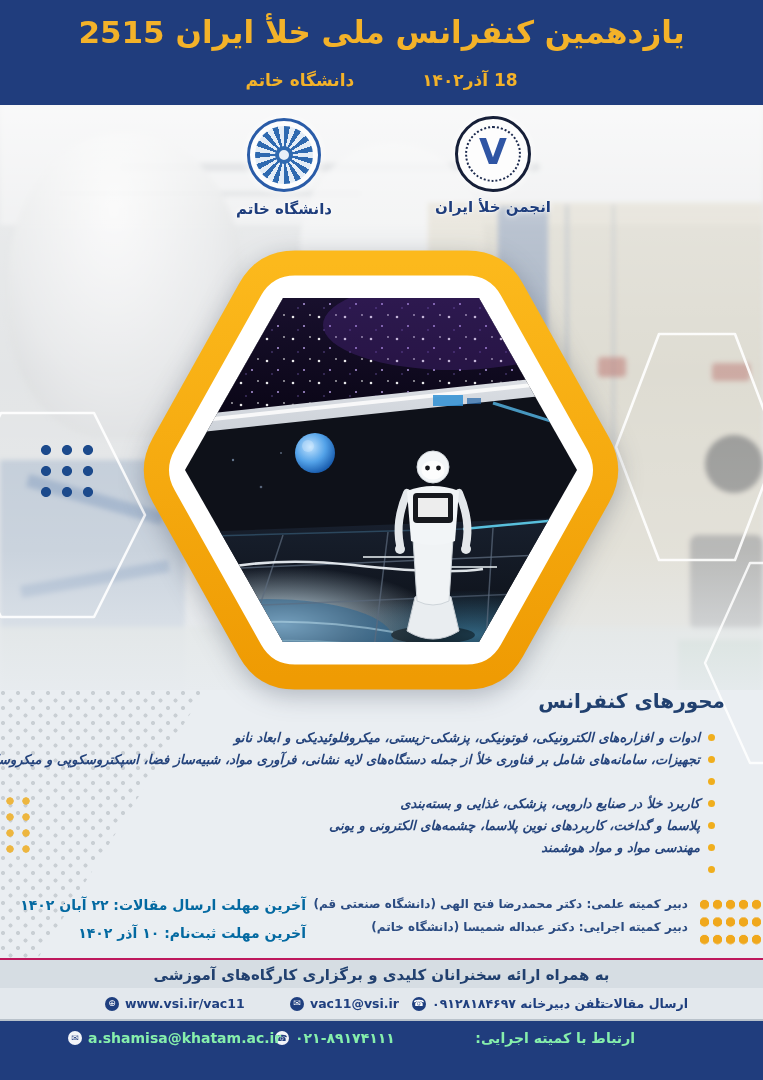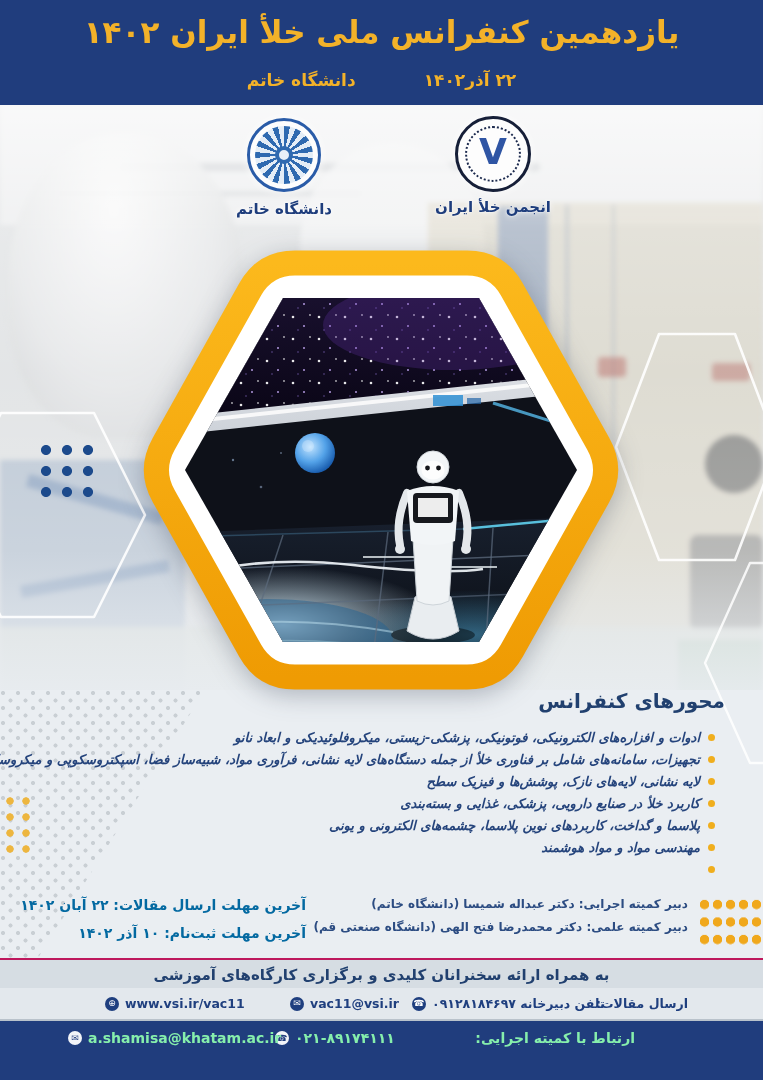--- a/index.html
+++ b/index.html
@@ -148,23 +148,23 @@
     <polygon points="4,129 47,16 123,16 166,129 123,242 47,242" fill="none" stroke="#ffffff" stroke-width="2.6" stroke-linejoin="round" opacity="0.9"></polygon>
   </svg>
   <svg class="hexline" style="left:-55px; top:398px;" width="205" height="235" viewBox="0 0 205 235">
     <polygon points="5,117 56,15 149,15 200,117 149,219 56,219" fill="none" stroke="#ffffff" stroke-width="2.6" stroke-linejoin="round" opacity="0.9"></polygon>
   </svg>
   <svg class="hexline" style="left:700px; top:548px;" width="180" height="230" viewBox="0 0 180 230">
     <polygon points="5,115 50,15 130,15 175,115 130,215 50,215" fill="none" stroke="#ffffff" stroke-width="2.4" stroke-linejoin="round" opacity="0.85"></polygon>
   </svg>
 
   <header class="hdr">
-    <div class="hdr-title">یازدهمین کنفرانس ملی خلأ ایران ۱۴۰۲</div>
+    <div class="hdr-title">یازدهمین کنفرانس ملی خلأ ایران 2515</div>
     <div class="hdr-sub">
-      <span>۲۲ آذر۱۴۰۲</span>
+      <span>18 آذر۱۴۰۲</span>
       <span>دانشگاه خاتم</span>
     </div>
   </header>
 
   <div class="logo logo-khatam">
     <div class="mandala"></div>
   </div>
   <div class="logo-cap cap-khatam">دانشگاه خاتم</div>
   <div class="logo logo-vac">
     <div class="ring"></div>
@@ -279,42 +279,41 @@
       <li>
       <span class="dot"></span>
       <span class="txt">ادوات و افزاره‌های الکترونیکی، فوتونیکی، پزشکی-زیستی، میکروفلوئیدیکی و ابعاد نانو</span>
     </li>
       <li>
       <span class="dot"></span>
       <span class="txt">تجهیزات، سامانه‌های شامل بر فناوری خلأ از جمله دستگاه‌های لایه نشانی، فرآوری مواد، شبیه‌ساز فضا، اسپکتروسکوپی و میکروسکوپی</span>
     </li>
       <li>
       <span class="dot"></span>
-      <span class="txt">لایه نشانی، لایه‌های نازک، پوشش‌ها و فیزیک سطح</span>
     </li>
       <li>
       <span class="dot"></span>
       <span class="txt">کاربرد خلأ در صنایع دارویی، پزشکی، غذایی و بسته‌بندی</span>
     </li>
       <li>
       <span class="dot"></span>
       <span class="txt">پلاسما و گداخت، کاربردهای نوین پلاسما، چشمه‌های الکترونی و یونی</span>
     </li>
       <li>
       <span class="dot"></span>
       <span class="txt">مهندسی مواد و مواد هوشمند</span>
     </li>
       <li>
       <span class="dot"></span>
     </li>
     </ul>
 
   <div class="committee">
+    <div>دبیر کمیته علمی: دکتر محمدرضا فتح الهی (دانشگاه صنعتی قم)</div>
     <div>دبیر کمیته اجرایی: دکتر عبداله شمیسا (دانشگاه خاتم)</div>
-    <div>دبیر کمیته علمی: دکتر محمدرضا فتح الهی (دانشگاه صنعتی قم)</div>
   </div>
   <div class="dots-gold-grid"></div>
 
   <div class="deadlines">
     <div>آخرین مهلت ارسال مقالات: ۲۲ آبان ۱۴۰۲</div>
     <div>آخرین مهلت ثبت‌نام: ۱۰ آذر ۱۴۰۲</div>
   </div>
 
   <div class="band">به همراه ارائه سخنرانان کلیدی و برگزاری کارگاه‌های آموزشی</div>
 

